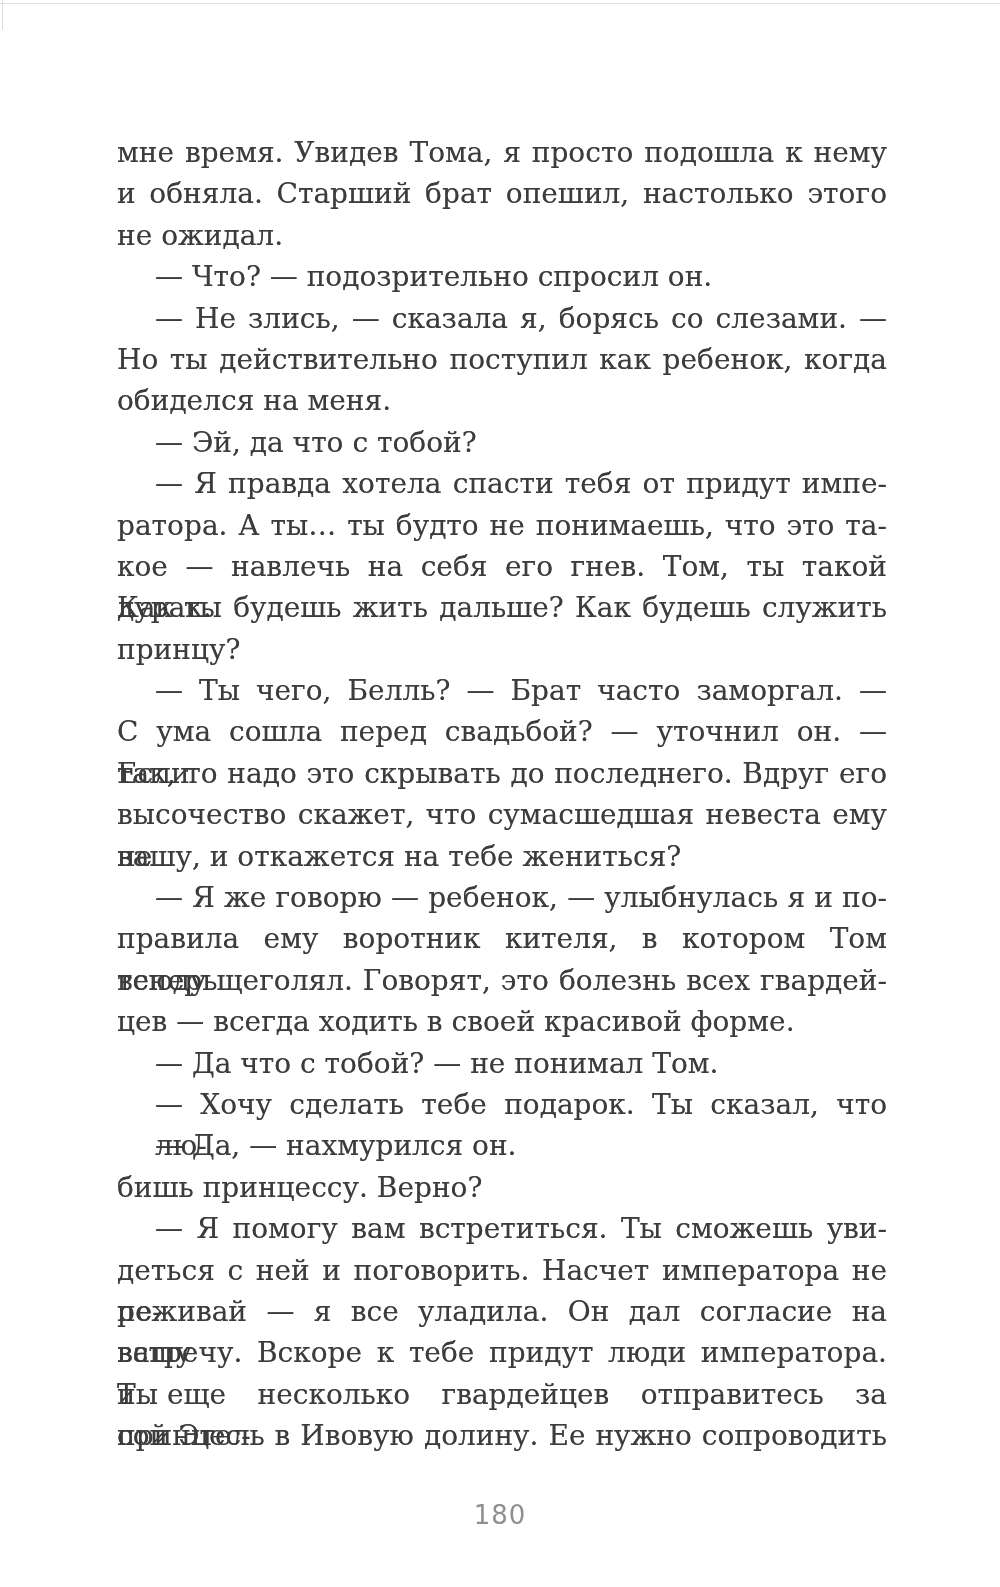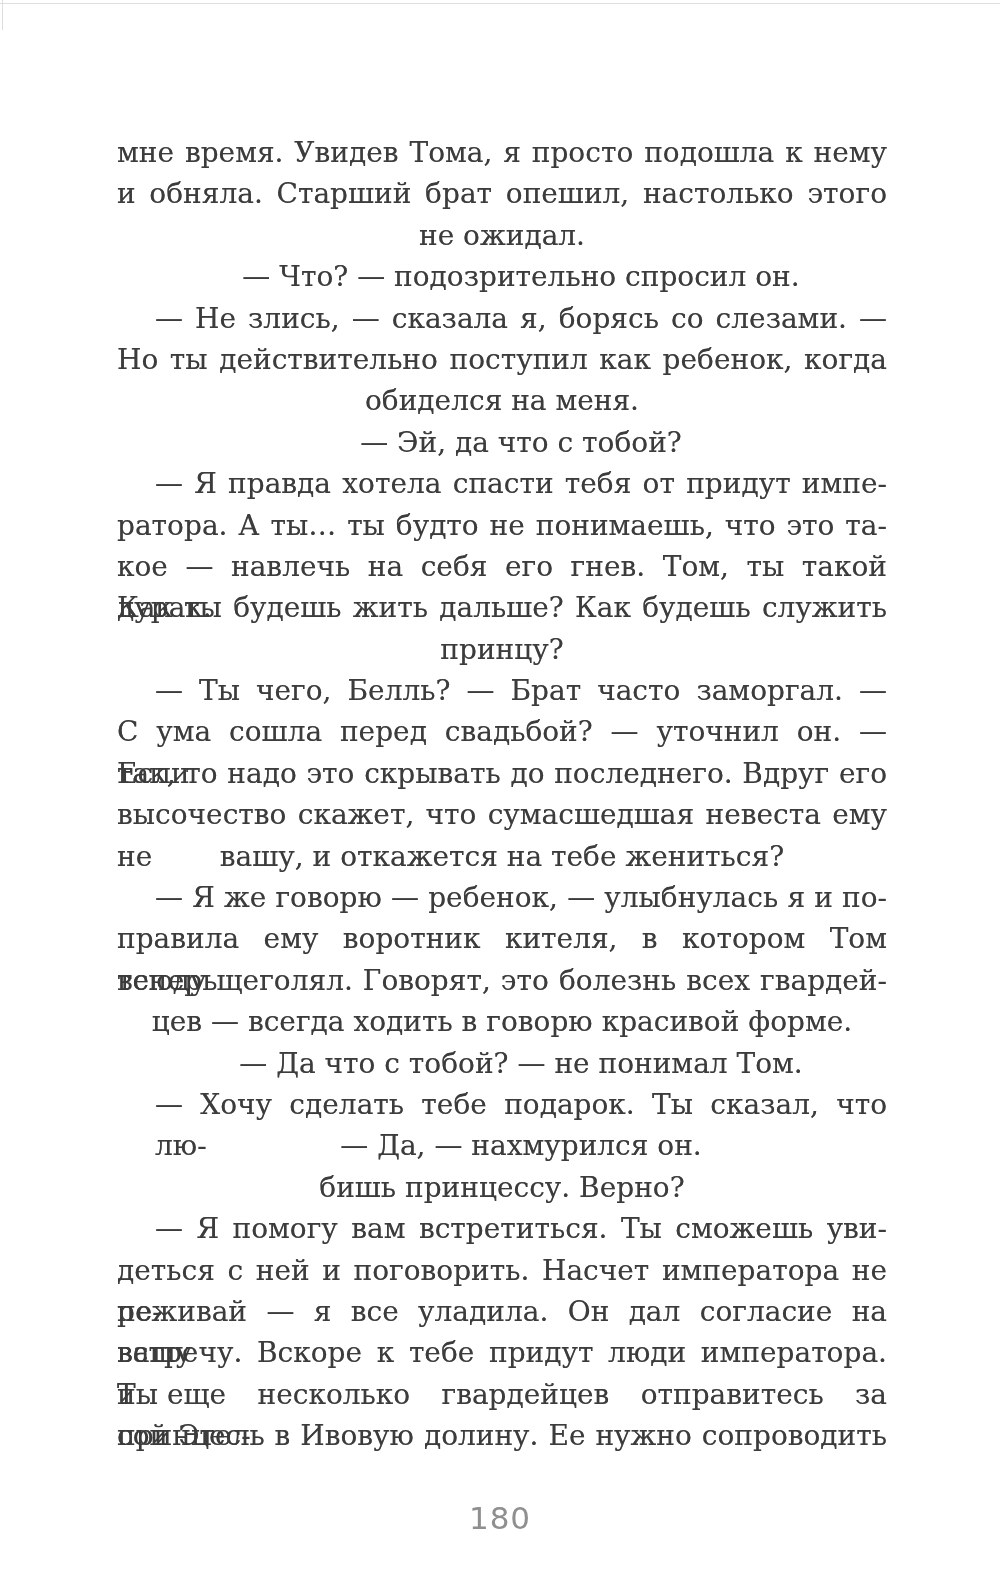--- a/index.html
+++ b/index.html
@@ -30,35 +30,35 @@
     left:117px;top:120px;width:770px;
     font-size:28px;
     line-height:41.4px;
     color:var(--text);
     text-shadow:0 0 0.5px rgba(60,60,60,0.55);
     margin-top:12px;
   }
   .line{
     height:41.4px;
     white-space:normal;
-    text-align:center;
+    text-align:left;
   }
   .line.j{
     text-align:justify;
     text-align-last:justify;
   }
   .line.in{
     padding-left:38px;
   }
   .folio{
     position:absolute;
     left:0;top:1500px;width:1000px;
     text-align:center;
     font-family:"DejaVu Sans","Liberation Sans",sans-serif;
-    font-size:31px;
+    font-size:26px;
     letter-spacing:1px;
     color:var(--folio);
   }
 </style>
 </head>
 <body>
 
 <div class="page">
   <div class="top-rule"></div>
   <div class="left-tick"></div>
@@ -77,21 +77,21 @@
       <div class="line j">Как ты будешь жить дальше? Как будешь служить</div>
       <div class="line">принцу?</div>
       <div class="line j in">— Ты чего, Белль? — Брат часто заморгал. —</div>
       <div class="line j">С ума сошла перед свадьбой? — уточнил он. — Если</div>
       <div class="line j">так, то надо это скрывать до последнего. Вдруг его</div>
       <div class="line j">высочество скажет, что сумасшедшая невеста ему не</div>
       <div class="line">вашу, и откажется на тебе жениться?</div>
       <div class="line j in">— Я же говорю — ребенок, — улыбнулась я и по-</div>
       <div class="line j">правила ему воротник кителя, в котором Том теперь</div>
       <div class="line j">всюду щеголял. Говорят, это болезнь всех гвардей-</div>
-      <div class="line">цев — всегда ходить в говорю красивой форме.</div>
+      <div class="line">цев — всегда ходить в своей красивой форме.</div>
       <div class="line in">— Да что с тобой? — не понимал Том.</div>
       <div class="line j in">— Хочу сделать тебе подарок. Ты сказал, что лю-</div>
       <div class="line in">— Да, — нахмурился он.</div>
       <div class="line">бишь принцессу. Верно?</div>
       <div class="line j in">— Я помогу вам встретиться. Ты сможешь уви-</div>
       <div class="line j">деться с ней и поговорить. Насчет императора не пе-</div>
       <div class="line j">реживай — я все уладила. Он дал согласие на вашу</div>
       <div class="line j">встречу. Вскоре к тебе придут люди императора. Ты</div>
       <div class="line j">и еще несколько гвардейцев отправитесь за принцес-</div>
       <div class="line j">сой Этель в Ивовую долину. Ее нужно сопроводить</div>

